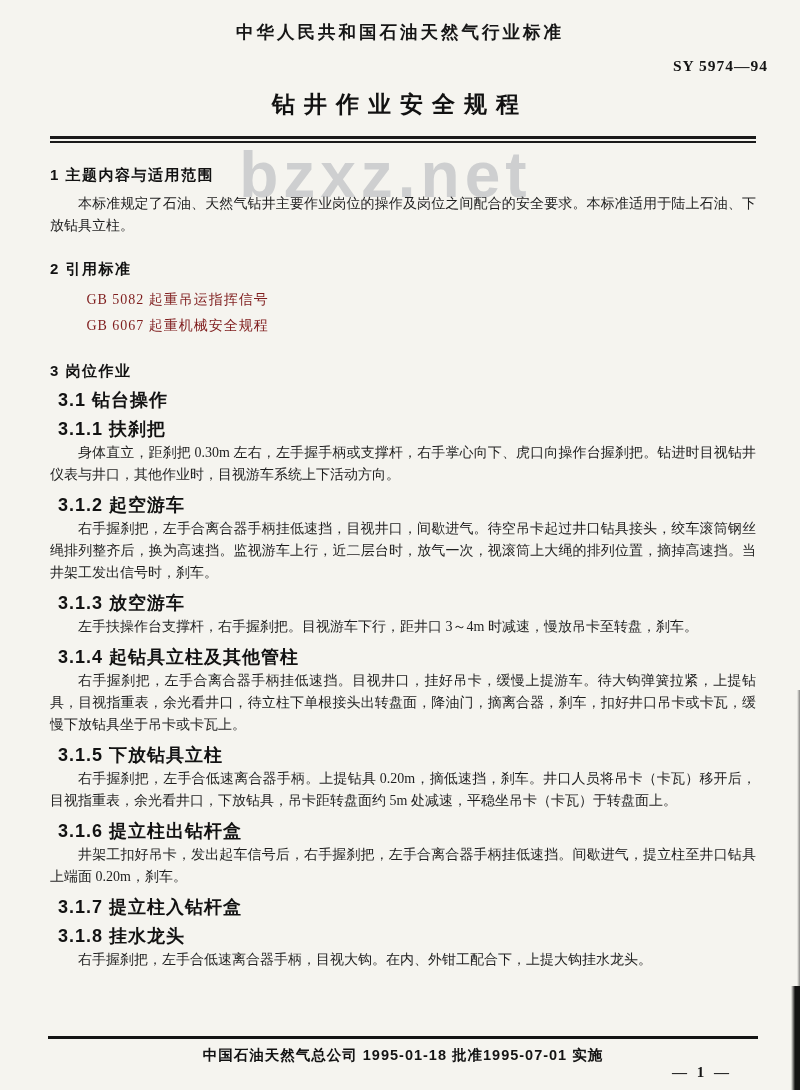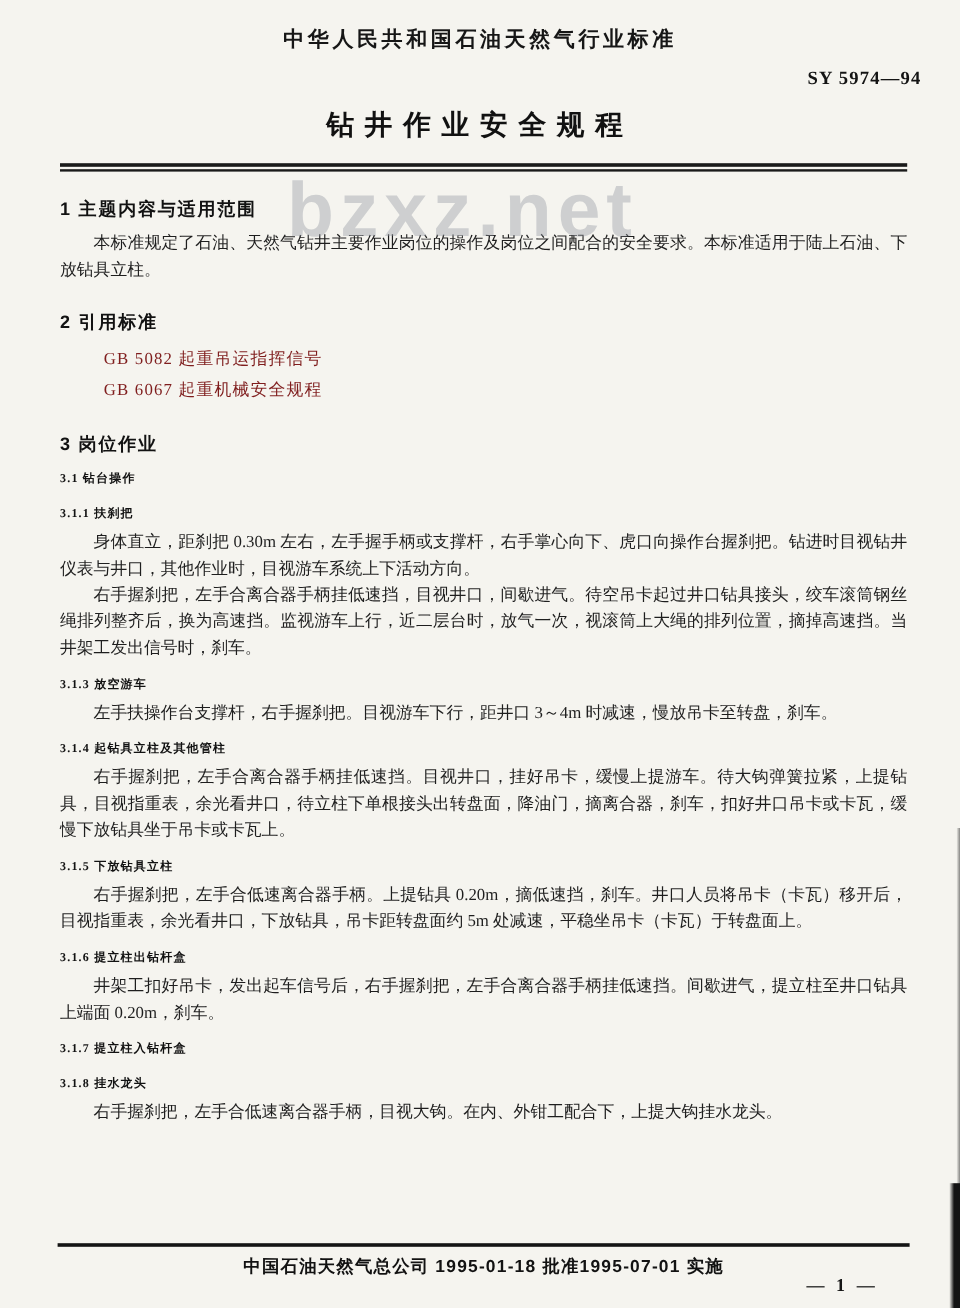--- a/index.html
+++ b/index.html
@@ -32,22 +32,22 @@
     font-size:64px;letter-spacing:5px;color:rgba(148,153,163,0.40);
     z-index:6;pointer-events:none;white-space:nowrap;
   }
   
   .content{position:relative;z-index:2;padding:0 44px 0 50px;font-size:14px;line-height:22px;}
   .h-l1{
     margin:22px 0 8px;font-family:"Liberation Sans","DejaVu Sans",sans-serif;
     font-weight:700;font-size:15px;letter-spacing:1.5px;color:#121212;line-height:20px;
   }
   .h-sub{
-    margin:9px 0 3px;font-family:Liberation Serif, serif;
-    font-weight:700;font-size:10px;letter-spacing:1px;color:#121212;line-height:20px;
+    margin:9px 8px 3px;font-family:Liberation Sans, sans-serif;
+    font-weight:700;font-size:18px;letter-spacing:1px;color:#121212;line-height:20px;
   }
   .para{margin:0;text-indent:2em;text-align:justify;color:#1e1e1e;}
   .refs{margin:2px 0 0 0;}
   .ref{margin:0;padding-left:2.6em;line-height:26px;color:#7f1d1d;letter-spacing:1px;}
   
   .footer-rule{position:absolute;left:48px;right:42px;top:1036px;border-top:3px solid #141414;z-index:2;}
   .footer{
     position:absolute;top:1046px;left:48px;right:42px;display:flex;justify-content:center;
     font-family:"Liberation Sans","DejaVu Sans",sans-serif;font-weight:700;font-size:14.5px;
     letter-spacing:1px;color:#121212;z-index:2;
@@ -100,20 +100,21 @@
     <section>
       <h3 class="h-sub">3.1  钻台操作</h3>
     </section>
 
     <section>
       <h3 class="h-sub">3.1.1  扶刹把</h3>
       <p class="para">身体直立，距刹把 0.30m 左右，左手握手柄或支撑杆，右手掌心向下、虎口向操作台握刹把。钻进时目视钻井仪表与井口，其他作业时，目视游车系统上下活动方向。</p>
     </section>
 
     <section>
+      <h3 class="h-sub">3.1.2  起空游车</h3>
       <p class="para">右手握刹把，左手合离合器手柄挂低速挡，目视井口，间歇进气。待空吊卡起过井口钻具接头，绞车滚筒钢丝绳排列整齐后，换为高速挡。监视游车上行，近二层台时，放气一次，视滚筒上大绳的排列位置，摘掉高速挡。当井架工发出信号时，刹车。</p>
     </section>
 
     <section>
       <h3 class="h-sub">3.1.3  放空游车</h3>
       <p class="para">左手扶操作台支撑杆，右手握刹把。目视游车下行，距井口 3～4m 时减速，慢放吊卡至转盘，刹车。</p>
     </section>
 
     <section>
       <h3 class="h-sub">3.1.4  起钻具立柱及其他管柱</h3>

